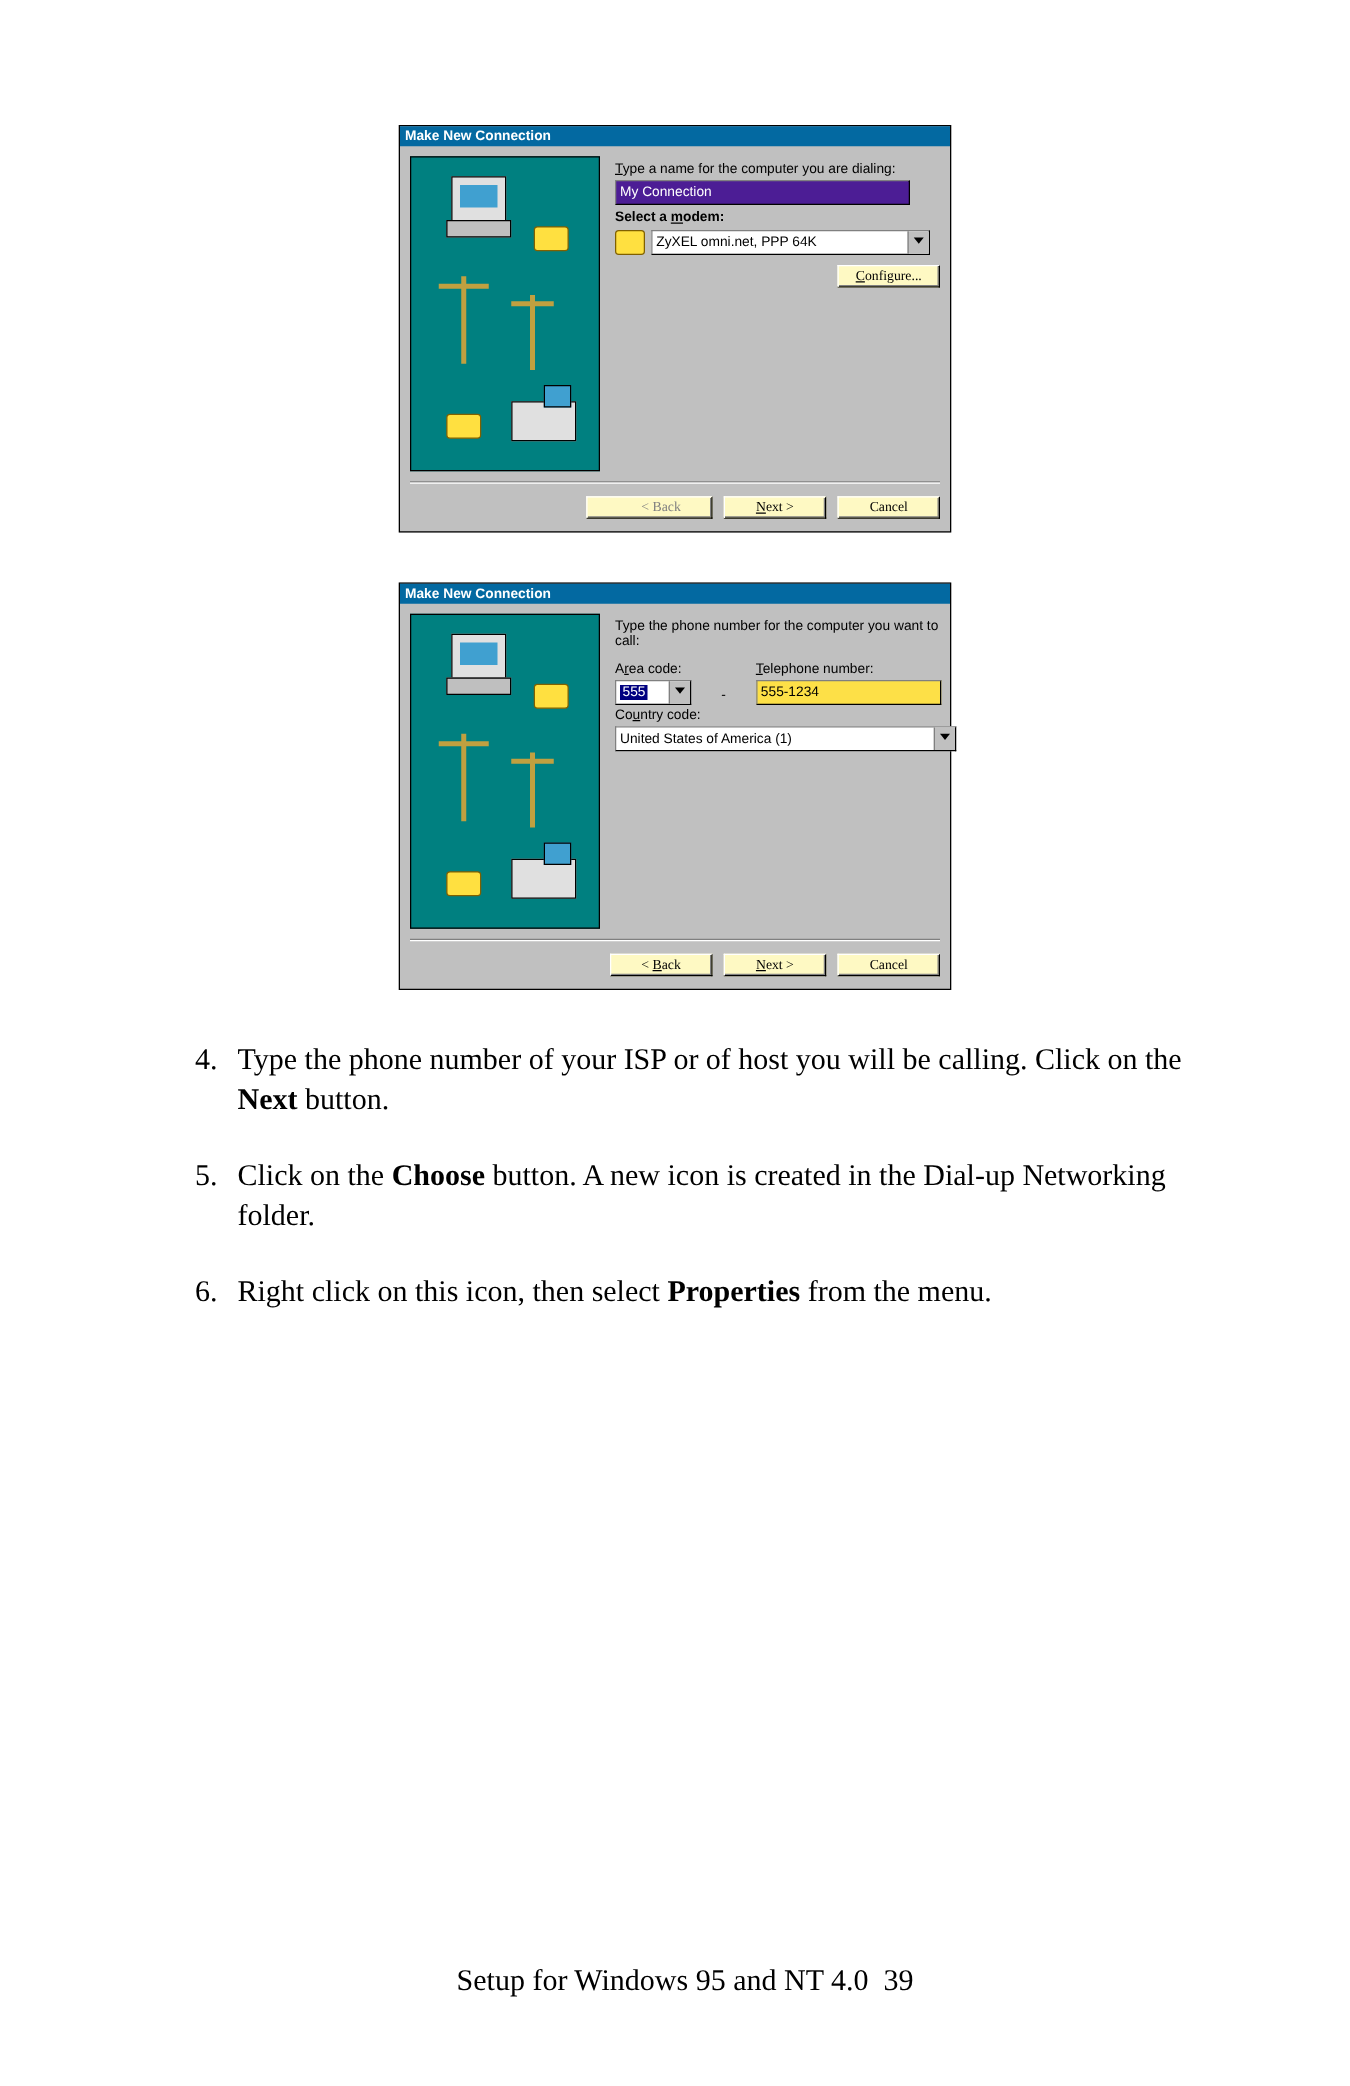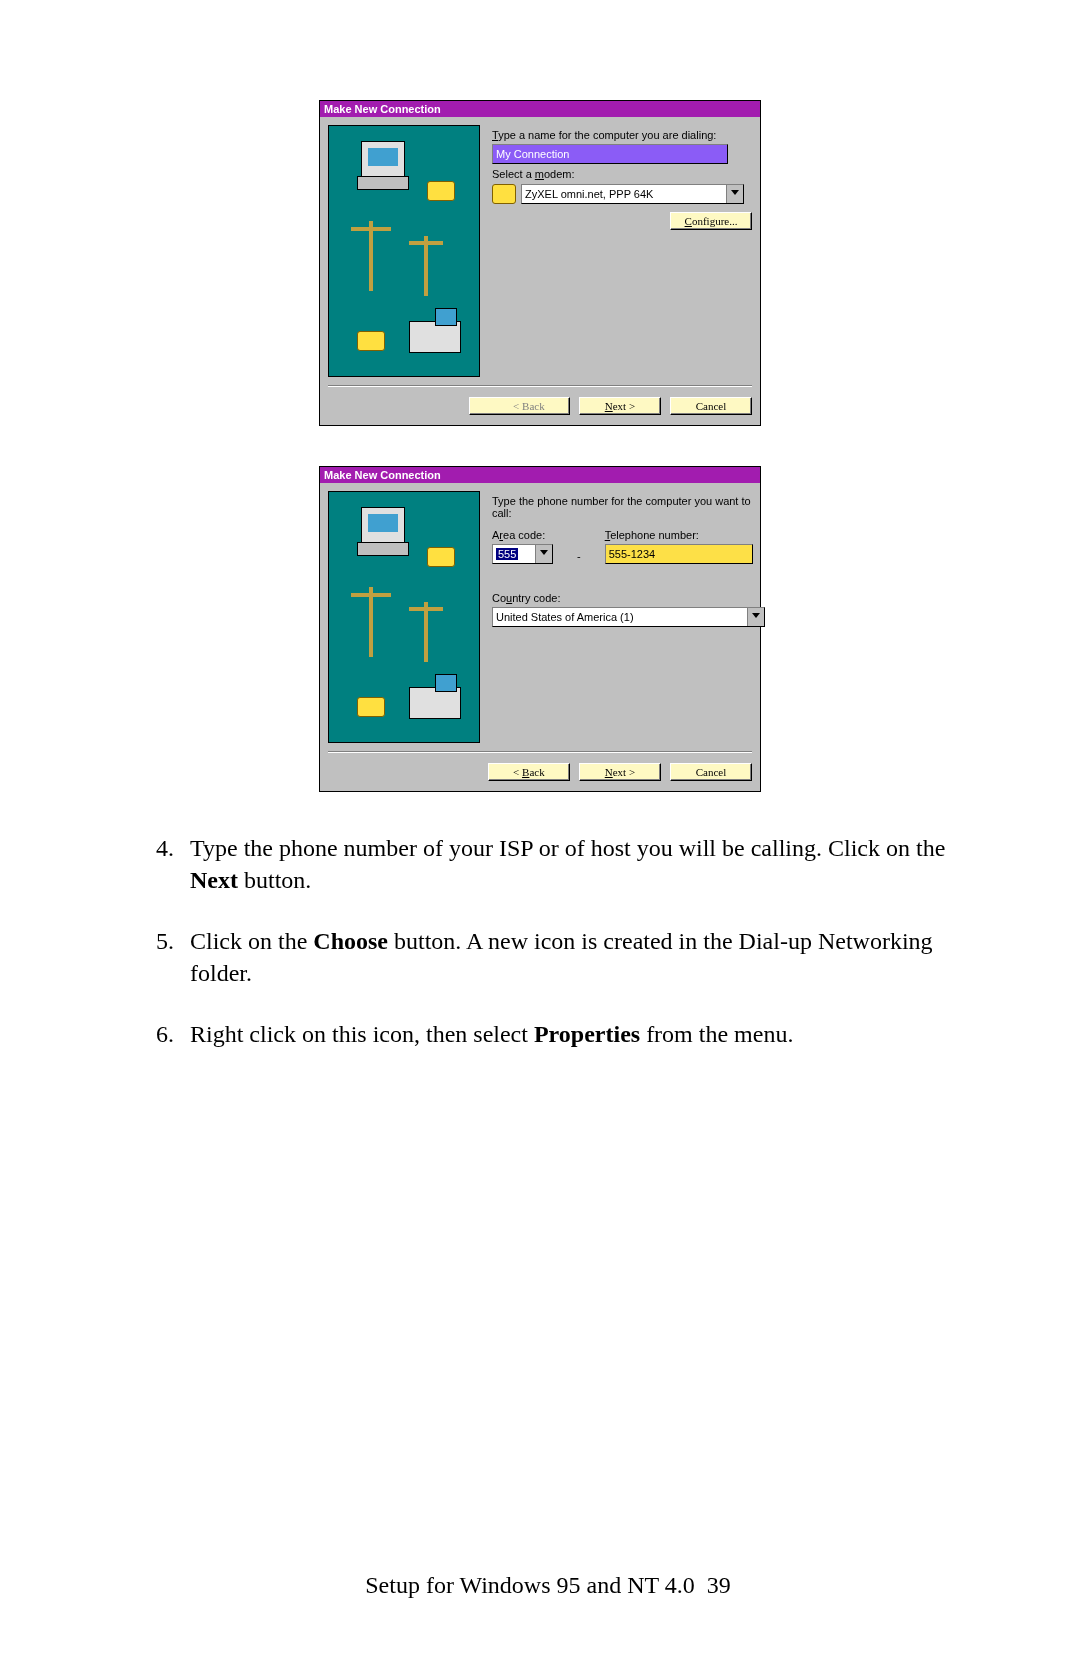--- a/index.html
+++ b/index.html
@@ -18,21 +18,21 @@
   .dialog {
     width: 440px;
     margin: 0 auto 40px auto;
     border: 1px solid #000;
     background: #c0c0c0;
     font-family: "MS Sans Serif", Tahoma, Geneva, sans-serif;
     font-size: 11px;
     color: #000;
   }
   .titlebar {
-    background: #a21caf;
+    background: #0369a1;
     color: #fff;
     font-weight: bold;
     padding: 2px 4px;
     font-size: 11px;
   }
   .dlg-body {
     display: flex;
     padding: 8px;
   }
   .wizard-graphic {
@@ -63,21 +63,21 @@
   .wizard-graphic .laptop::after { content:""; position:absolute; width:20px; height:16px; background:#40a0d0; left:25px; top:-14px; border:1px solid #000;}
   .wizard-graphic .phone.bot { left:28px; top:205px; }
   .fields {
     flex: 1;
   }
   .fld-label { margin: 4px 0 3px 0; }
   .textbox {
     background:#fde047; border:1px solid #000; border-top-color:#808080; border-left-color:#808080;
     padding:1px 3px; height:16px; line-height:16px; width: 228px;
   }
-  .textbox.sel { background:#8b5cf6; color:#fff; }
+  .textbox.sel { background:#4c1d95; color:#fff; }
   .modem-row { display:flex; margin-top:4px;}
   .modem-icon { width:22px; height:18px; background:#ffe040; border:1px solid #806000; border-radius:3px; margin-right:5px;}
   .select { position:relative; background:#fff; border:1px solid #000; border-top-color:#808080; border-left-color:#808080; padding:1px 18px 1px 3px; height:16px; line-height:16px;}
   .select .arrow { position:absolute; right:0; top:0; bottom:0; width:16px; background:#c0c0c0; border-left:1px solid #808080; }
   .select .arrow::after{content:""; position:absolute; left:4px; top:5px; border-left:4px solid transparent; border-right:4px solid transparent; border-top:5px solid #000;}
   .btn {
     display:inline-block; background:#fef9c3; border:1px solid #000;
     border-top-color:#fff; border-left-color:#fff;
     box-shadow: inset -1px -1px 0 #808080;
     padding: 2px 0; text-align:center; width:80px; font-size:11px;font-family:Liberation Serif, serif;
@@ -126,21 +126,21 @@
         <div class="phone top"></div>
         <div class="pole"></div>
           <div class="pole2"></div>
         <div class="phone bot"></div>
         <div class="laptop"></div>
       </div>
       <div class="fields">
         <div class="fld-label"><span class="u">T</span><span>ype a name for the computer you are dialing:</span></div>
         <div class="textbox sel">My Connection</div>
 
-        <div class="fld-label" style="">Select a <span class="u">m</span>odem:</div>
+        <div class="fld-label" style="font-weight:bold;">Select a <span class="u">m</span>odem:</div>
         <div class="modem-row">
           <div class="modem-icon"></div>
           <div class="select" style="width:200px;">
             <span>ZyXEL omni.net, PPP  64K</span>
             <div class="arrow"></div>
           </div>
         </div>
         <div class="btn-row-inner">
           <span class="btn"><span class="u">C</span>onfigure...</span>
         </div>
@@ -176,21 +176,21 @@
               <span style="background:#000080;color:#fff;padding:0 2px;">555</span>
               <div class="arrow"></div>
             </div>
           </div>
           <div style="align-self:flex-end;padding-bottom:2px;">-</div>
           <div class="col">
             <div class="fld-label"><span class="u">T</span>elephone number:</div>
             <div class="textbox phone">555-1234</div>
           </div>
         </div>
-        <div class="fld-label" style="margin-top:28px;">Co<span class="u">u</span>ntry code:</div>
+        <div class="fld-label" style="margin-top:2px;">Co<span class="u">u</span>ntry code:</div>
         <div class="select country">
           <span>United States of America (1)</span>
           <div class="arrow"></div>
         </div>
       </div>
     </div>
     <div class="divider"></div>
     <div class="dlg-footer">
       <span class="btn">&lt; <span class="u">B</span>ack</span>
       <span class="btn"><span class="u">N</span>ext &gt;</span>

